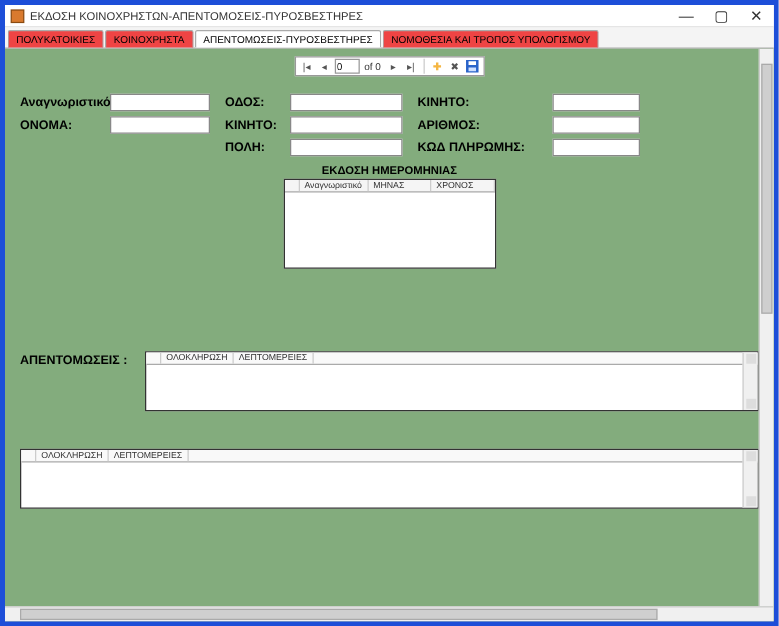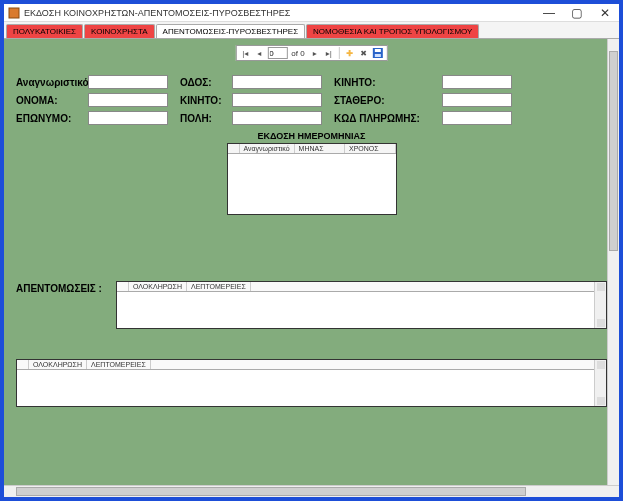--- a/index.html
+++ b/index.html
@@ -231,24 +231,20 @@
       <div class="row-fields">
         <div class="col">
           <div class="field-row">
               <span class="lbl">Αναγνωριστικό:</span>
               <input class="txt w80" value="" style="">
             </div>
           <div class="field-row">
               <span class="lbl">ΟΝΟΜΑ:</span>
               <input class="txt w80" value="" style="">
             </div>
-          <div class="field-row">
-              <span class="lbl">ΕΠΩΝΥΜΟ:</span>
-              <input class="txt w80" value="" style="">
-            </div>
         </div>
         <div class="col">
           <div class="field-row">
               <span class="lbl" style="width:52px">ΟΔΟΣ:</span>
               <input class="txt w90" value="" style="">
             </div>
           <div class="field-row">
               <span class="lbl" style="width:52px">ΚΙΝΗΤΟ:</span>
               <input class="txt w90" value="" style="">
             </div>
@@ -256,21 +252,21 @@
               <span class="lbl" style="width:52px">ΠΟΛΗ:</span>
               <input class="txt w90" value="" style="">
             </div>
         </div>
         <div class="col">
           <div class="field-row">
               <span class="lbl wider">ΚΙΝΗΤΟ:</span>
               <input class="txt w70" value="" style="">
             </div>
           <div class="field-row">
-              <span class="lbl wider">ΣΤΑΘΕΡΟ:</span>
+              <span class="lbl wider">ΑΡΙΘΜΟΣ:</span>
               <input class="txt w70" value="" style="">
             </div>
           <div class="field-row">
               <span class="lbl wider">ΚΩΔ ΠΛΗΡΩΜΗΣ:</span>
               <input class="txt w70" value="" style="">
             </div>
         </div>
       </div>
 
       <div class="date-panel">

